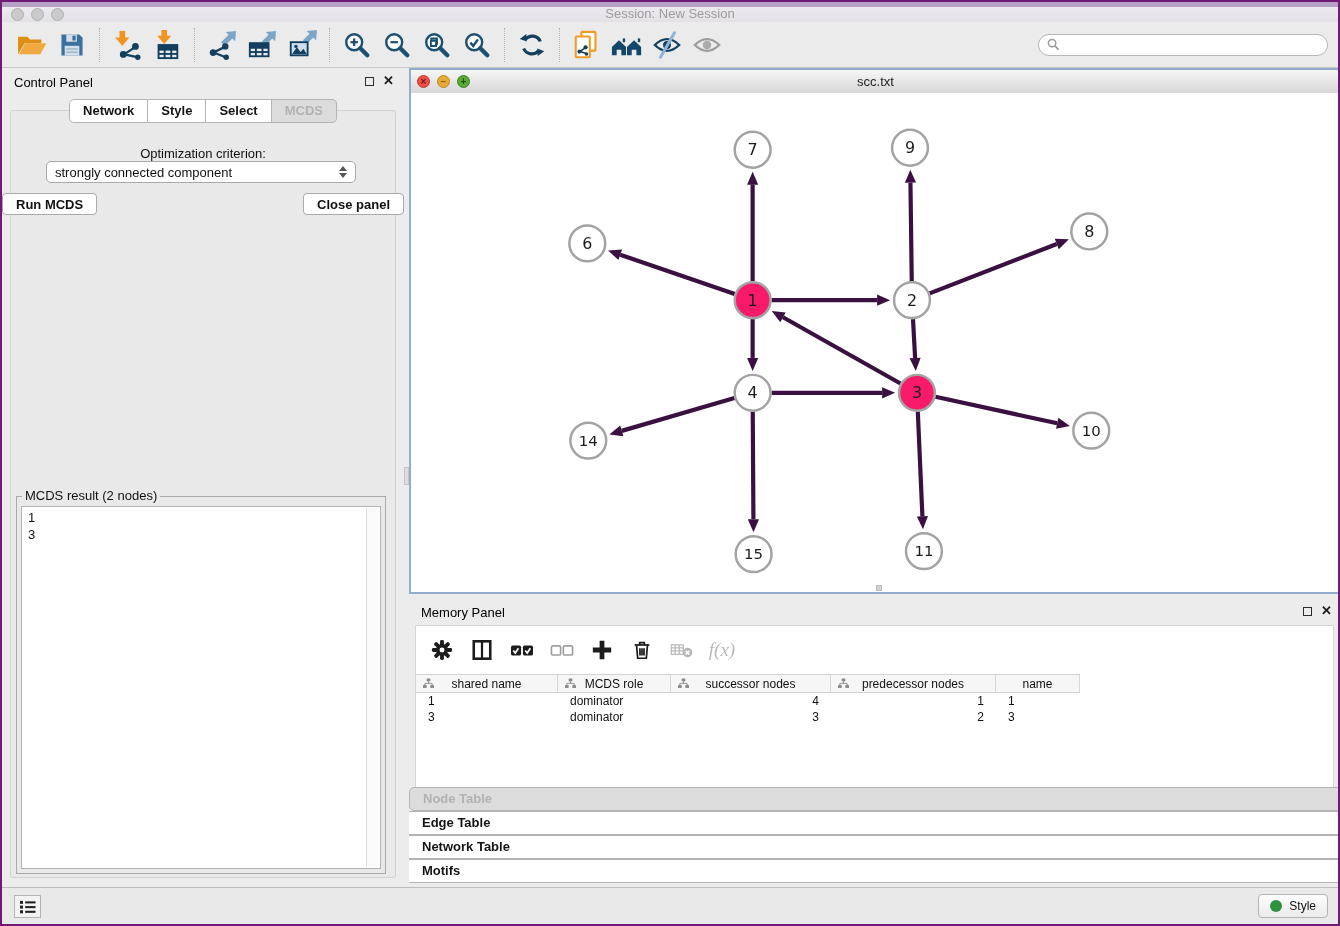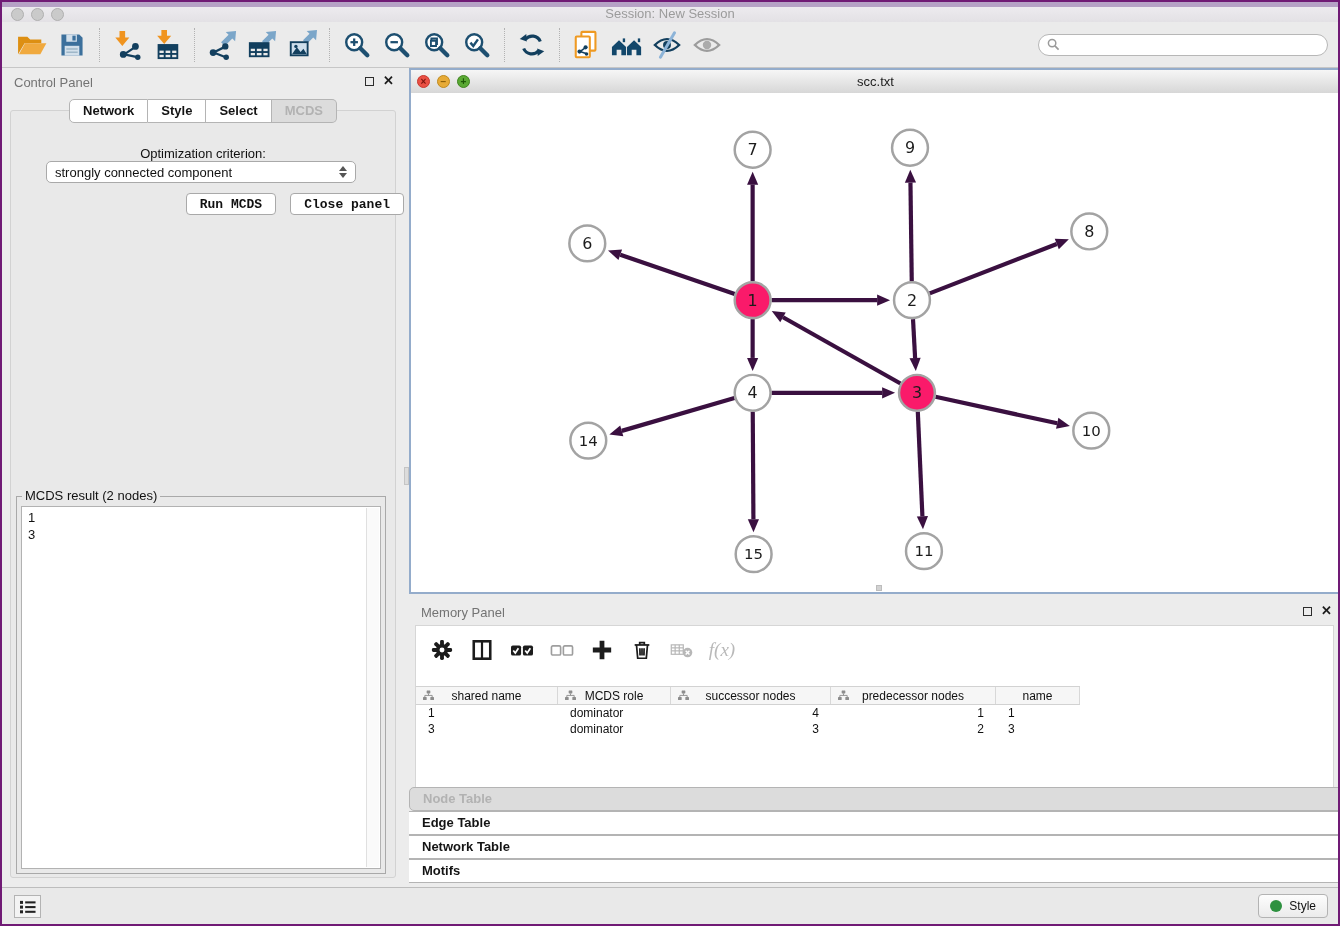--- a/index.html
+++ b/index.html
@@ -27,21 +27,21 @@
     background:#ebebeb; border-bottom:1px solid #c6c6c6;
     display:flex; align-items:center; padding:0 10px; box-sizing:border-box; }
   .tbtn { width:40px; height:38px; display:flex; align-items:center; justify-content:center; }
   .tsep { width:0; height:34px; border-left:1px dotted #b2b2b2; margin:0 7px; }
   .search { margin-left:auto; width:290px; height:22px; background:#fff;
     border:1px solid #b7b7b7; border-radius:12px; display:flex; align-items:center;
     padding:0 8px; gap:6px; box-sizing:border-box; }
   .search input { border:none; outline:none; flex:1; font-size:12px; background:transparent; font-family:inherit; }
   
   .panel-head { position:absolute; top:0; left:0; right:0; height:26px; }
-  .ptitle { position:absolute; left:12px; top:7px; font-size:13px; color:#737373; }
+  .ptitle { position:absolute; left:12px; top:7px; font-size:13px; color:#000000; }
   .winbtns { position:absolute; right:10px; top:8px; display:flex; gap:9px; align-items:center; }
   .float-ico { width:9px; height:9px; border:1.5px solid #2c2c2c; box-sizing:border-box; }
   .close-ico { font-size:13px; font-weight:bold; color:#1c1c1c; line-height:10px; }
   .tabrow { display:flex; justify-content:center; }
   .tab { font-size:13px; font-weight:bold; padding:3px 13px 4px; background:#fff;
     border:1px solid #b4b4b4; border-left:none; color:#141414; cursor:default; white-space:nowrap; }
   .tab:first-child { border-left:1px solid #b4b4b4; border-radius:5px 0 0 5px; }
   .tab:last-child { border-radius:0 5px 5px 0; }
   .tab.selected { background:#dcdcdc; color:#b2b2b2; }
   
@@ -50,21 +50,21 @@
   .cp-body { position:absolute; left:8px; right:8px; top:42px; bottom:10px;
     background:#e9e9e9; border:1px solid #d2d2d2; border-radius:3px; }
   .opt-label { position:absolute; top:78px; width:100%; text-align:center; font-size:13px; color:#111; }
   .criterion { position:absolute; top:93px; left:44px; width:310px; height:22px; background:#fff;
     border:1px solid #a9a9a9; border-radius:5px; display:flex; align-items:center;
     padding:0 8px; box-sizing:border-box; font-size:13px; color:#111; }
   .criterion .stepper { margin-left:auto; display:flex; flex-direction:column; gap:2px; }
   .criterion .stepper i { width:0; height:0; border-left:4px solid transparent; border-right:4px solid transparent; }
   .criterion .stepper i.up { border-bottom:5px solid #555; }
   .criterion .stepper i.down { border-top:5px solid #555; }
-  .btn-row { position:absolute; top:125px; width:100%; display:flex; justify-content:flex-end; gap:14px;font-family:Liberation Mono, monospace; }
+  .btn-row { position:absolute; top:125px; width:100%; display:flex; justify-content:space-between; gap:14px; }
   .btn { background:#fff; border:1px solid #a9a9a9; border-radius:4px; font-size:13px;
     font-weight:bold; color:#111; padding:2px 13px; height:22px; box-sizing:border-box; font-family:inherit; }
   .result-box { position:absolute; left:14px; width:370px; top:428px; height:378px;
     border:1px solid #a9a9a9; box-sizing:border-box; }
   .result-legend { position:absolute; top:-9px; left:5px; background:#e9e9e9; padding:0 3px;
     font-size:13px; color:#111; }
   .result-inner { position:absolute; left:4px; right:4px; top:9px; bottom:4px; background:#fff;
     border:1px solid #b2b2b2; }
   .result-text { position:absolute; inset:2px 14px 2px 6px; font-size:13px; line-height:17px;
     color:#111; white-space:pre; overflow:hidden; }
@@ -81,21 +81,21 @@
   .net-canvas svg { display:block; width:100%; height:100%; }
   .resize-dot { position:absolute; bottom:1px; left:50%; width:6px; height:6px;
     background:#d2d2d2; border:1px solid #bdbdbd; box-sizing:border-box; }
   
   .tpanel { position:absolute; left:407px; top:596px; width:933px; bottom:36px; background:#ececec; }
   .twrap { position:absolute; left:6px; right:8px; top:27px; height:222px; background:#fff;
     border:1px solid #d6d6d6; border-radius:0; overflow:hidden; }
   .ttoolbar { display:flex; align-items:center; gap:16px; padding:12px 14px 8px; }
   .tico { display:flex; align-items:center; justify-content:center; width:24px; height:24px; }
   .fx { font-family:"Liberation Serif",serif; font-style:italic; font-size:19px; color:#b9b9b9; }
-  .thead { display:flex; margin-top:16px; border-top:1px solid #d2d2d2; border-bottom:1px solid #d2d2d2;
+  .thead { display:flex; margin-top:4px; border-top:1px solid #d2d2d2; border-bottom:1px solid #d2d2d2;
     background:#f6f6f6; height:17px; width:fit-content; }
   .th { position:relative; box-sizing:border-box; display:flex; align-items:center; justify-content:center;
     font-size:12px; color:#111; border-right:1px solid #d8d8d8; }
   .th svg { position:absolute; left:7px; top:3px; }
   .tr { display:flex; height:16px; align-items:center; font-size:12px; color:#111; width:fit-content; }
   .td { box-sizing:border-box; overflow:hidden; white-space:nowrap; }
   .td.left { text-align:left; padding-left:12px; }
   .td.right { text-align:right; padding-right:12px; }
   .ttabs { position:absolute; bottom:5px; width:100%;flex-direction:column; }
   

